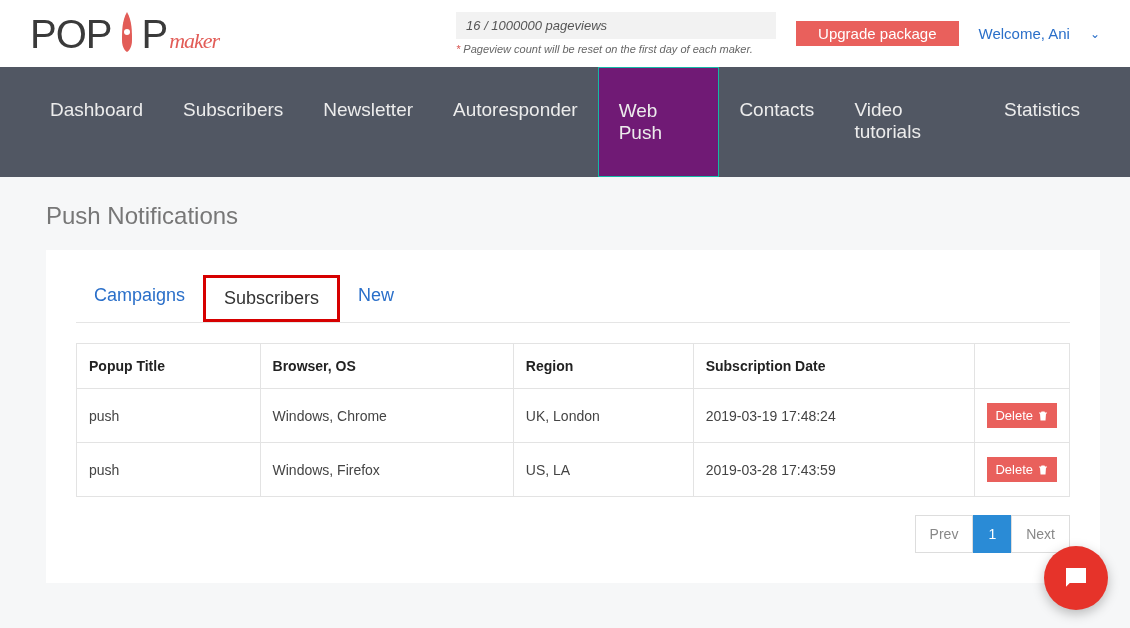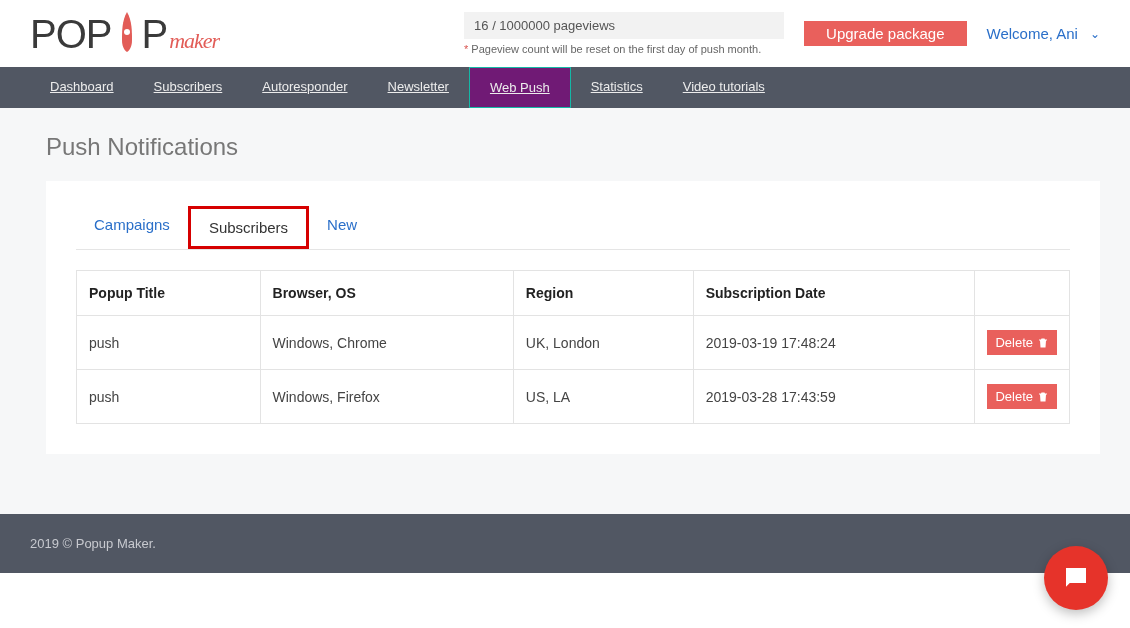--- a/index.html
+++ b/index.html
@@ -1,35 +1,35 @@
 <!DOCTYPE html>
 <html><head>
 <meta charset="utf-8">
 <style>
   * { box-sizing: border-box; margin: 0; padding: 0; }
   body { font-family: Arial, Helvetica, sans-serif; background: #fff; color: #333; font-size: 14px; width: 1130px; }
   .header { display: flex; align-items: center; padding: 10px 30px 10px 30px; background: #fff; }
   .logo { display: flex; align-items: baseline; font-size: 40px; font-weight: 400; letter-spacing: -1px; color: #3a3a3a; }
   .logo .rocket { color: #e25c57; position: relative; }
   .logo .maker { color: #e25c57; font-family: cursive; font-size: 22px; font-style: italic; margin-left: 2px; }
-  .center-block { margin-left: auto; margin-right: 20px; width: 320px; }
+  .center-block { margin-left: auto; margin-right: 20px; width: 320px; font-style: italic; }
   .pv-bar { background: #f2f2f2; padding: 6px 10px; font-size: 13px; color: #555; }
   .pv-note { font-size: 11px; color: #666; margin-top: 4px; }
   .pv-note .star { color: #d9534f; margin-right: 3px; }
   .upgrade-btn { background: #e9605c; color: #fff; border: none; padding: 4px 22px; font-size: 15px; cursor: pointer; margin-right: 20px; }
-  .welcome { color: #2a6fc9; font-size: 15px; cursor: pointer; display: flex; align-items: center; gap: 12px; }
+  .welcome { color: #2a6fc9; font-size: 15px; cursor: pointer; display: flex; align-items: center; gap: 20px; }
   .welcome .chev { color: #2a6fc9; font-size: 12px; }
   .nav { background: #515763; display: flex; padding: 0 30px; }
-  .nav-item { color: #ececec; padding: 12px 20px; font-size: 13px; cursor: pointer; text-decoration: underline; }
+  .nav-item { color: #ececec; padding: 32px 20px; font-size: 19px; cursor: pointer; }
   .nav-item.active { border: 1px solid #14b8a6; background: #701a75; }
   .page { background: #f6f7f8; padding: 25px 30px 60px 46px; min-height: 340px; }
   .page-title { font-size: 24px; color: #777; font-weight: 400; margin-bottom: 20px; }
   .card { background: #fff; padding: 25px 30px 30px 30px; }
   .tabs { display: flex; border-bottom: 1px solid #e5e5e5; gap: 0; margin-bottom: 20px; }
-  .tab { padding: 10px 18px; color: #2a6fc9; cursor: pointer; font-size: 15px; }
+  .tab { padding: 10px 18px; color: #2a6fc9; cursor: pointer; font-size: 18px; }
   .tab.active { border: 3px solid #d60000; color: #333; }
   table { width: 100%; border-collapse: collapse; border: 1px solid #e3e3e3; }
   th, td { text-align: left; padding: 14px 12px; border: 1px solid #e3e3e3; font-size: 14px; }
   th { font-weight: 700; color: #222; }
   td { color: #444; }
   .delete-btn { background: #e9605c; color: #fff; border: none; padding: 5px 8px; font-size: 13px; cursor: pointer; display: inline-flex; align-items: center; gap: 4px; }
   .trash { width: 12px; height: 12px; }
   .pager { display: flex; justify-content: flex-end; margin-top: 18px; gap: 0; }
   .pager-btn { border: 1px solid #ddd; background: #fff; color: #888; padding: 10px 14px; cursor: pointer; font-size: 14px; }
   .pager-btn.active { background: #2a8bd6; color: #fff; border-color: #2a8bd6; }
@@ -49,39 +49,40 @@
       <span class="rocket"><svg class="rocket-svg" viewBox="0 0 30 44">
           <path fill="#e25c57" d="M15 2 C10 10 10 22 10 30 C10 36 12 40 15 42 C18 40 20 36 20 30 C20 22 20 10 15 2 Z"></path>
           <circle cx="15" cy="22" r="3" fill="#fff"></circle>
         </svg></span>
       <span>P</span>
       <span class="maker">maker</span>
   </div>
 
   <div class="center-block">
     <div class="pv-bar">16 / 1000000 pageviews</div>
-    <div class="pv-note"><span class="star">*</span><span>Pageview count will be reset on the first day of push month.</span></div>
+    <div class="pv-note"><span class="star">*</span><span>Pageview count will be reset on the first day of each maker.</span></div>
   </div>
 
   <button class="upgrade-btn">Upgrade package</button>
 
   <div class="welcome">
     <span>Welcome, Ani</span>
     <span class="chev">⌄</span>
   </div>
 </div>
 
 <div class="nav">
   <div class="nav-item">Dashboard</div>
   <div class="nav-item">Subscribers</div>
+  <div class="nav-item">Newsletter</div>
   <div class="nav-item">Autoresponder</div>
-  <div class="nav-item">Newsletter</div>
   <div class="nav-item active">Web Push</div>
+  <div class="nav-item">Contacts</div>
+  <div class="nav-item">Video tutorials</div>
   <div class="nav-item">Statistics</div>
-  <div class="nav-item">Video tutorials</div>
 </div>
 
 <div class="page">
   <h1 class="page-title">Push Notifications</h1>
 
   <div class="card">
     <div class="tabs">
       <div class="tab">Campaigns</div>
       <div class="tab active">Subscribers</div>
       <div class="tab">New</div>
@@ -122,20 +123,25 @@
               <span>Delete</span>
               <svg class="trash" viewBox="0 0 24 24" fill="#fff">
                   <path d="M6 7h12l-1 14H7L6 7zm3-4h6l1 2h4v2H4V5h4l1-2z"></path>
                 </svg>
             </button>
           </td>
         </tr>
       </tbody>
     </table>
 
+    <div class="pager">
+      <button class="pager-btn">Prev</button>
+      <button class="pager-btn active">1</button>
+      <button class="pager-btn">Next</button>
+    </div>
   </div>
 </div>
 
 <div class="footer">
   <span>2019 © Popup Maker.</span>
 </div>
 
 <div class="chat-fab">
   <svg width="30" height="30" viewBox="0 0 24 24" fill="#fff">
       <path d="M4 4h16v12H7l-3 3V4z"></path>

